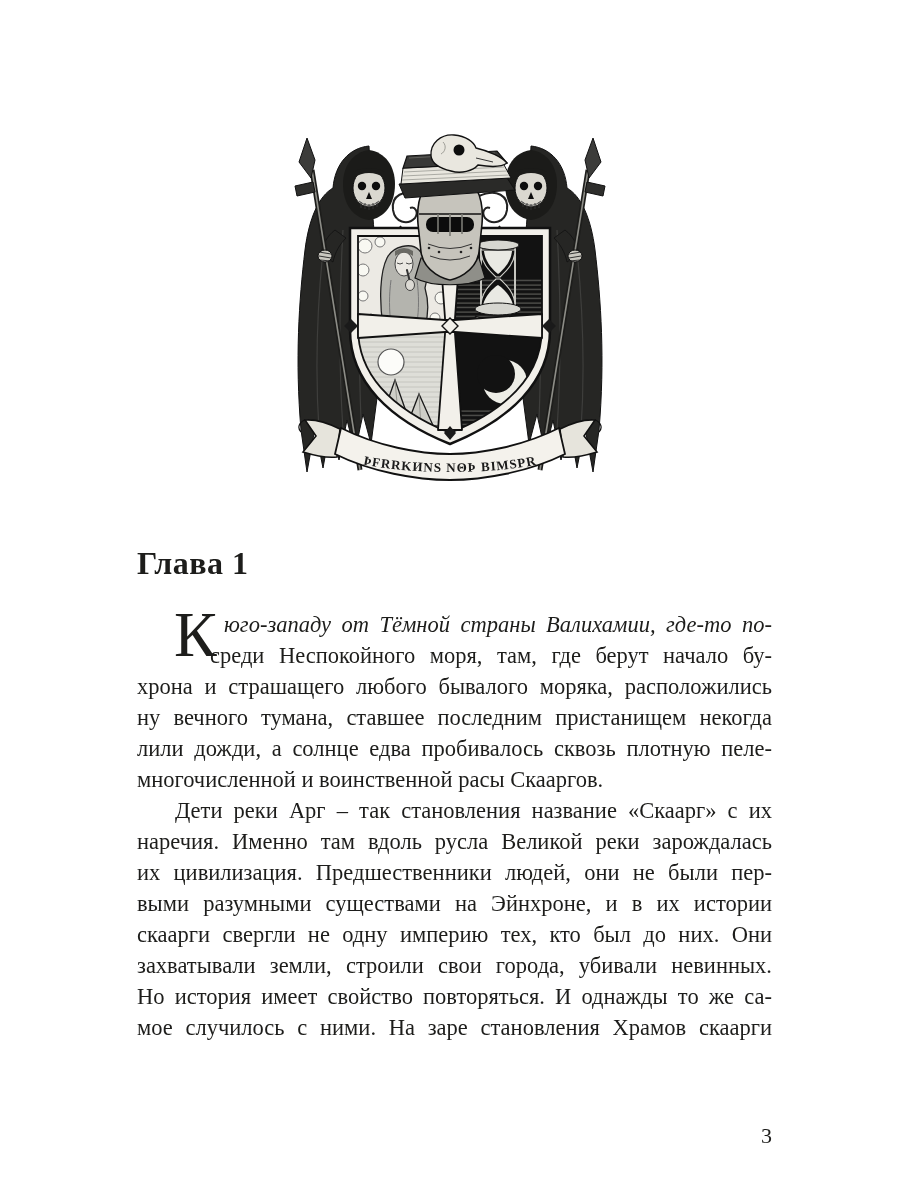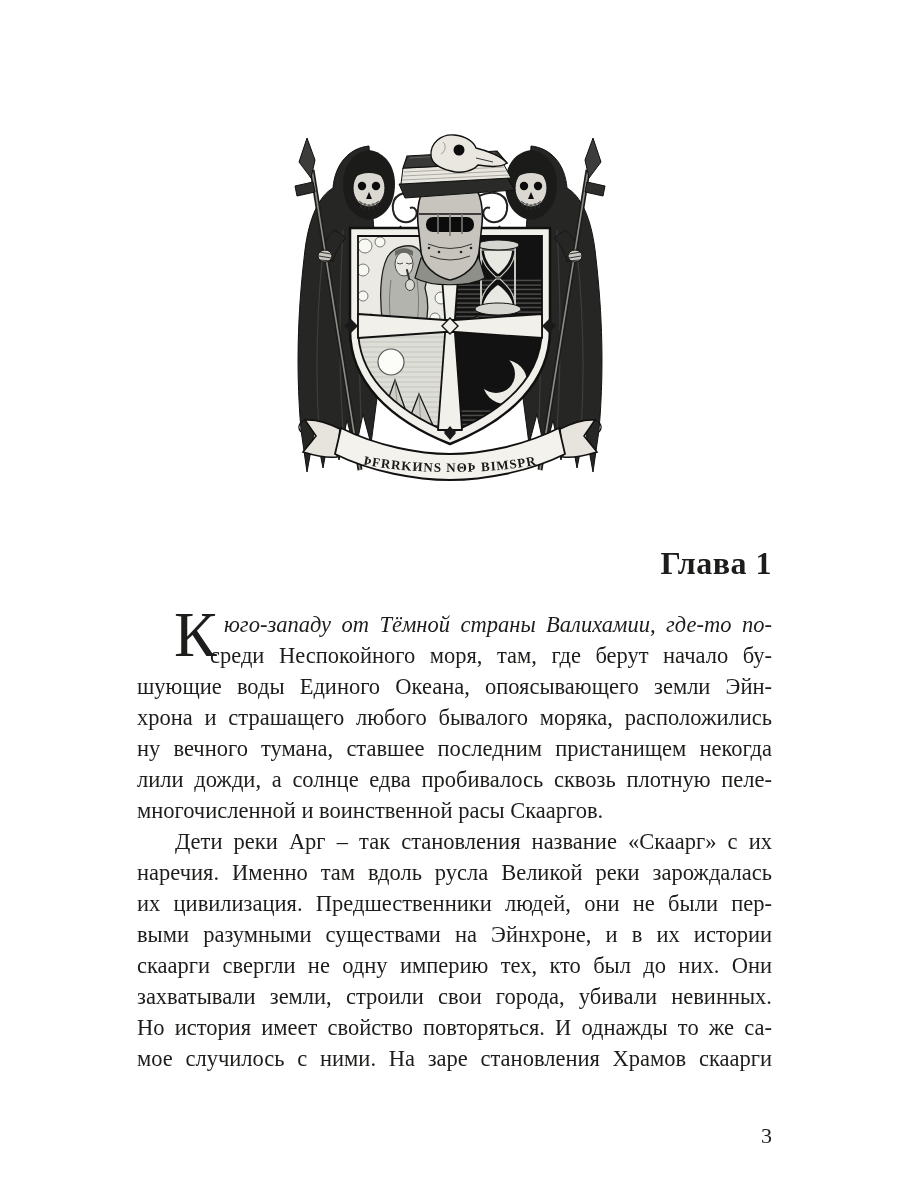--- a/index.html
+++ b/index.html
@@ -6,21 +6,21 @@
   body{
     width:900px;height:1200px;background:#ffffff;
     font-family:"Liberation Serif", serif;color:#1d1d1b;
   }
   .page{position:relative;width:900px;height:1200px;background:#ffffff;overflow:hidden;}
 
   .emblem{position:absolute;left:283px;top:130px;width:334px;height:358px;}
 
   .chapter-title{
     position:absolute;left:137px;top:545px;width:635px;
-    text-align:right;font-size:32px;font-weight:bold;letter-spacing:.5px;
+    text-align:left;font-size:32px;font-weight:bold;letter-spacing:.5px;
   }
 
   .body-text{position:absolute;left:137px;top:609px;width:635px;
     font-size:22.5px;line-height:31px;}
   .para{position:relative;}
   .line{height:31px;overflow:hidden;text-align:justify;white-space:normal;}
   .line::after{content:"";display:inline-block;width:100%;height:0;}
   .line.short{text-align:left;font-family:Liberation Serif, serif;}
   .line.short::after{content:none;}
   .l1{padding-left:87px;font-style:italic;}
@@ -213,21 +213,20 @@
     </g>
   </svg>
 
   <div class="chapter-title">Глава 1</div>
 
   <div class="body-text">
     <div class="para p1">
       <span class="dropcap">К</span>
       <div class="line l1">юго-западу от Тёмной страны Валихамии, где-то по-</div>
       <div class="line l2">среди Неспокойного моря, там, где берут начало бу-</div>
-      <div class="line">шующие воды Единого Океана, опоясывающего земли Эйн-</div>
       <div class="line">хрона и страшащего любого бывалого моряка, расположились</div>
       <div class="line">ну вечного тумана, ставшее последним пристанищем некогда</div>
       <div class="line">лили дожди, а солнце едва пробивалось сквозь плотную пеле-</div>
       <div class="line short">многочисленной и воинственной расы Скааргов.</div>
     </div>
     <div class="para p2">
       <div class="line l2i" style="padding-left:38px">Дети реки Арг – так становления название «Скаарг» с их</div>
       <div class="line">наречия. Именно там вдоль русла Великой реки зарождалась</div>
       <div class="line">их цивилизация. Предшественники людей, они не были пер-</div>
       <div class="line">выми разумными существами на Эйнхроне, и в их истории</div>

